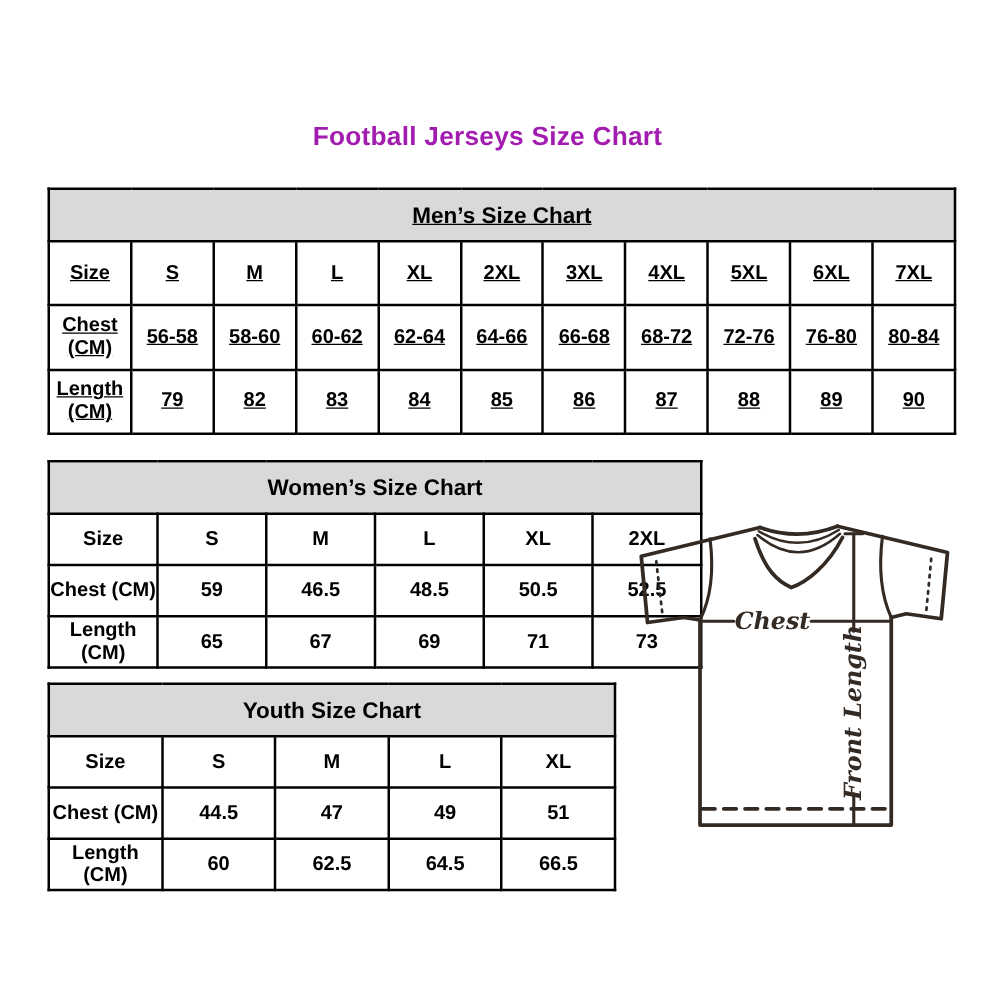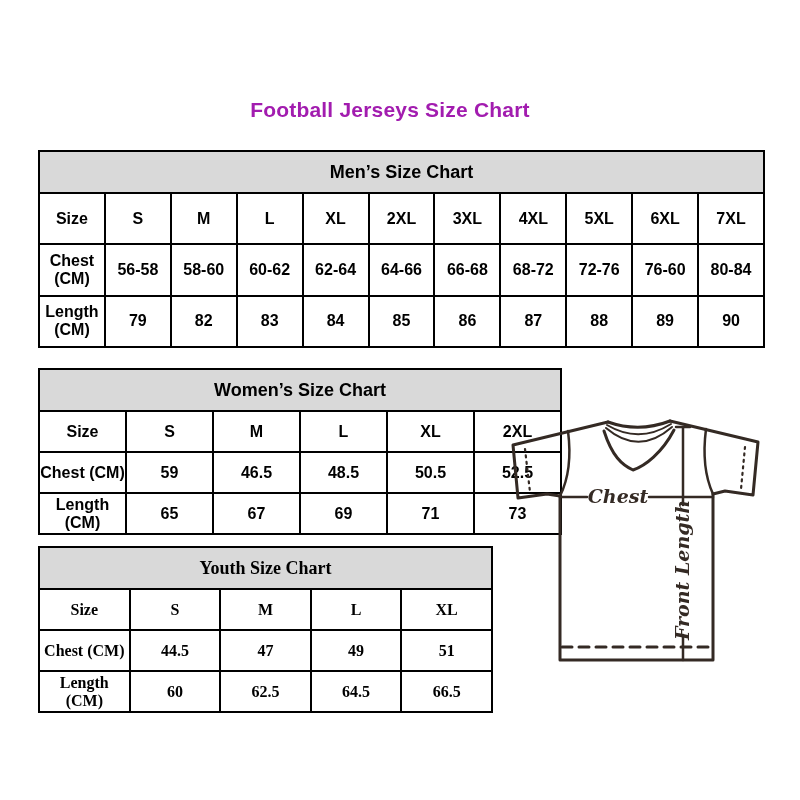--- a/index.html
+++ b/index.html
@@ -36,23 +36,23 @@
     color: #000000;
     padding: 0;
     overflow: hidden;
   }
   .size-table th.table-title {
     background: #d9d9d9;
     font-size: 18px;
     height: 40px;
   }
   .size-table td { font-size: 16px; }
-  .tbl-mens   { left: 38px; top: 150px; width: 727px; height: 198px; }
+  .tbl-mens   { left: 38px; top: 150px; width: 727px; height: 198px; text-decoration: underline; }
   .tbl-womens { left: 38px; top: 368px; width: 524px; height: 159px; }
-  .tbl-youth  { left: 38px; top: 546px; width: 455px; height: 160px; font-family: Liberation Serif, serif; }
+  .tbl-youth  { left: 38px; top: 546px; width: 455px; height: 160px; }
   .tbl-mens   td { height: 39px; }
   .tbl-womens td { height: 39px; }
   .tbl-youth  td { height: 39px; }
   .tbl-mens   td.label-col { width: 110px; }
   .tbl-womens td.label-col { width: 109px; }
   .tbl-youth  td.label-col { width: 112px; }
   .jersey {
     position: absolute;
     left: 510px; top: 418px;
   }
@@ -98,21 +98,21 @@
           <tr>
             <td class="label-col">Chest (CM)</td>
             <td>56-58</td>
             <td>58-60</td>
             <td>60-62</td>
             <td>62-64</td>
             <td>64-66</td>
             <td>66-68</td>
             <td>68-72</td>
             <td>72-76</td>
-            <td>76-60</td>
+            <td>76-80</td>
             <td>80-84</td>
           </tr>
           <tr>
             <td class="label-col">Length (CM)</td>
             <td>79</td>
             <td>82</td>
             <td>83</td>
             <td>84</td>
             <td>85</td>
             <td>86</td>

